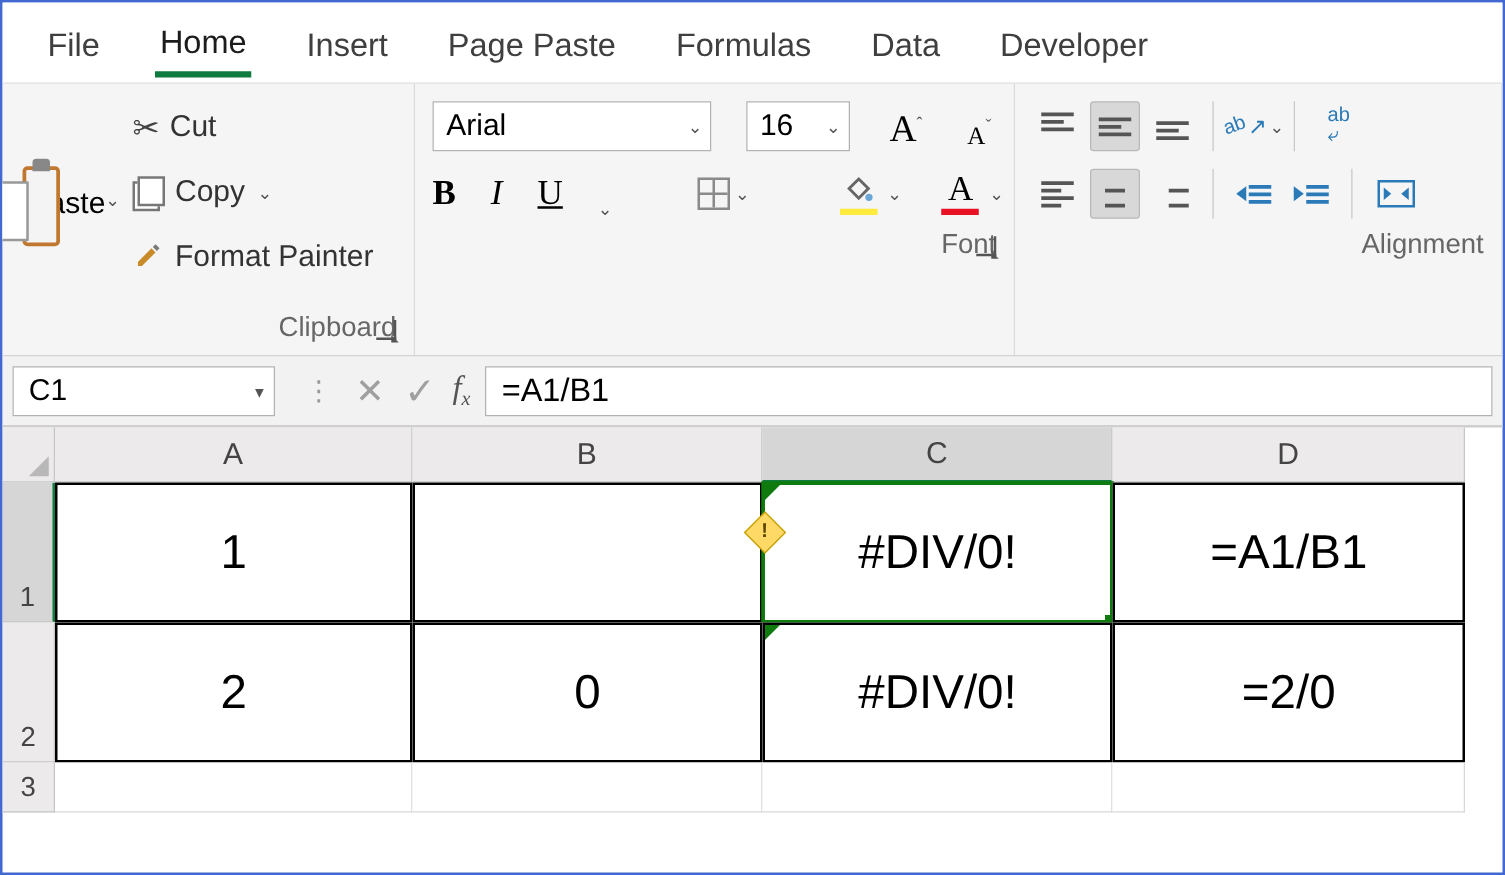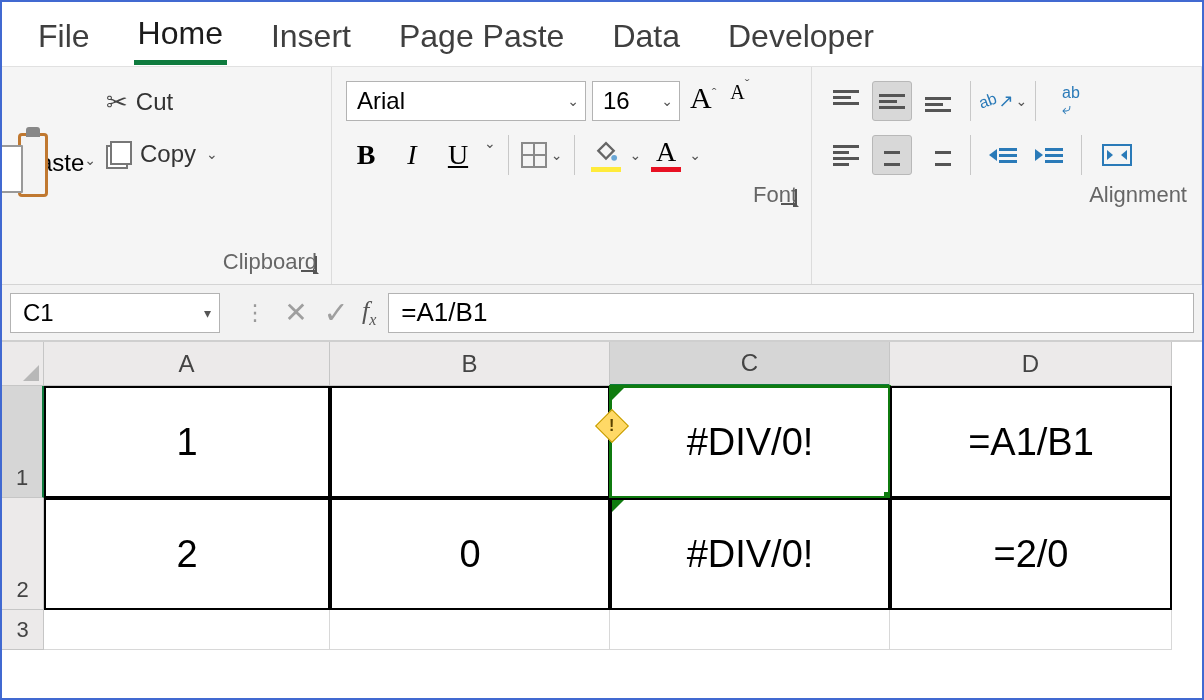--- a/index.html
+++ b/index.html
@@ -1,20 +1,20 @@
 <!DOCTYPE html>
 <html><head>
 <meta charset="utf-8">
 <style>
 * { box-sizing: border-box; margin: 0; padding: 0; }
 body { font-family: "Segoe UI", Arial, sans-serif; background: #fff; width: 1204px; height: 700px; overflow: hidden; border: 2px solid #4169d1; }
 
 
 .tabs { display: flex; align-items: center; padding: 0 0 0 32px; height: 64px; gap: 40px; background: #fff; }
-.tab { font-size: 32px; color: #3f3f3f; cursor: pointer; padding: 12px 4px 8px 4px; }
+.tab { font-size: 26px; color: #3f3f3f; cursor: pointer; padding: 12px 4px 8px 4px; }
 .tab.active { color: #1c1c1c; border-bottom: 5px solid #0f7b3e; font-weight: 400; }
 
 
 .ribbon { display: flex; background: #f5f5f5; border-top: 1px solid #e1e1e1; height: 218px; position: relative; }
 .group { display: flex; flex-direction: column; padding: 10px 14px 6px 14px; border-right: 1px solid #dcdcdc; height: 100%; position: relative; }
 .group-body { flex: 1; display: flex; }
 .group-label { text-align: center; font-size: 22px; color: #666; padding-top: 4px; height: 34px; display:flex; align-items:center; justify-content:center; gap:8px;}
 .launcher { width:16px; height:16px; border-right:2px solid #555; border-bottom:2px solid #555; position:relative; display:inline-block; margin-left:auto;}
 .launcher::after{content:""; position:absolute; right:-4px; bottom:-4px; width:0;height:0;border-left:6px solid #555;border-top:6px solid transparent;}
 
@@ -28,21 +28,21 @@
 .paste-drop { font-size: 18px; color: #555; }
 .clip-col { display: flex; flex-direction: column; gap: 6px; margin-left: 10px; margin-top: 2px; }
 .clip-row { display: flex; align-items: center; gap: 8px; font-size: 24px; color: #333; cursor:pointer; height:46px;}
 .drop-sm{font-size:16px;color:#555;margin-left:2px;}
 .group-label-wrap{display:flex;align-items:center;justify-content:flex-end;position:relative;height:36px;}
 .group-label-wrap .launcher{position:absolute;right:0;bottom:6px;}
 
 
 .font-group{width:480px;}
 .font-body { display: flex; flex-direction: column; gap: 14px; padding-top: 4px; width:100%;}
-.font-row { display: flex; align-items: flex-start; gap: 6px; }
+.font-row { display: flex; align-items: flex-end; gap: 28px; }
 .combo { display: flex; align-items: center; background: #fff; border: 1px solid #b3b3b3; height: 40px; padding: 0 6px 0 10px; font-size: 24px; }
 .combo .arrow { font-size: 14px; color: #555; margin-left: auto; padding-left: 10px; }
 .combo.fontname{width:240px;}
 .combo.fontsize{width:88px;}
 .az-btn { font-family: "Times New Roman", serif; font-size: 30px; display:flex; align-items:baseline; cursor:pointer; padding:0 4px;}
 .az-btn .small{font-size:20px;}
 .az-btn sup{font-size:14px;color:#555;position:relative;top:-10px;}
 .biu { width: 40px; height: 40px; display: flex; align-items: center; justify-content: center; font-size: 28px; font-family: "Times New Roman", serif; cursor:pointer;}
 .biu.b{font-weight:bold;} .biu.i{font-style:italic;} .biu.u{text-decoration:underline;}
 .ctrl{display:flex;align-items:center;gap:4px;cursor:pointer;height:40px;}
@@ -120,20 +120,21 @@
 .chev{font-size:14px;color:#555;}
 </style>
 </head>
 <body>
 
 <div class="tabs">
   <div class="tab">File</div>
   <div class="tab active">Home</div>
   <div class="tab">Insert</div>
   <div class="tab">Page Paste</div>
+  <div class="tab">Formulas</div>
   <div class="tab">Data</div>
   <div class="tab">Developer</div>
 </div>
 
 <div class="ribbon">
 
   <div class="group" style="width:330px;">
     <div class="group-body">
       <div class="paste-big">
         <div class="paste-icon">
@@ -146,20 +147,29 @@
       </div>
       <div class="clip-col">
         <div class="clip-row">
           <span class="scissors">✂</span>
           <span>Cut</span>
         </div>
         <div class="clip-row">
           <span class="copy-ic"></span>
           <span>Copy</span>
           <span class="drop-sm chev">⌄</span>
+        </div>
+        <div class="clip-row">
+          <span class="brush">
+            <svg width="26" height="26" viewBox="0 0 24 24">
+                <path fill="#c98a2a" d="M4 18l10-10 3 3-10 10H4v-3z"></path>
+                <path fill="#7a7a7a" d="M15 7l2-2 3 3-2 2-3-3z"></path>
+              </svg>
+          </span>
+          <span>Format Painter</span>
         </div>
       </div>
     </div>
     <div class="group-label-wrap">
       <span class="group-label">Clipboard</span>
       <span class="launcher"></span>
     </div>
   </div>
 
   <div class="group font-group">

